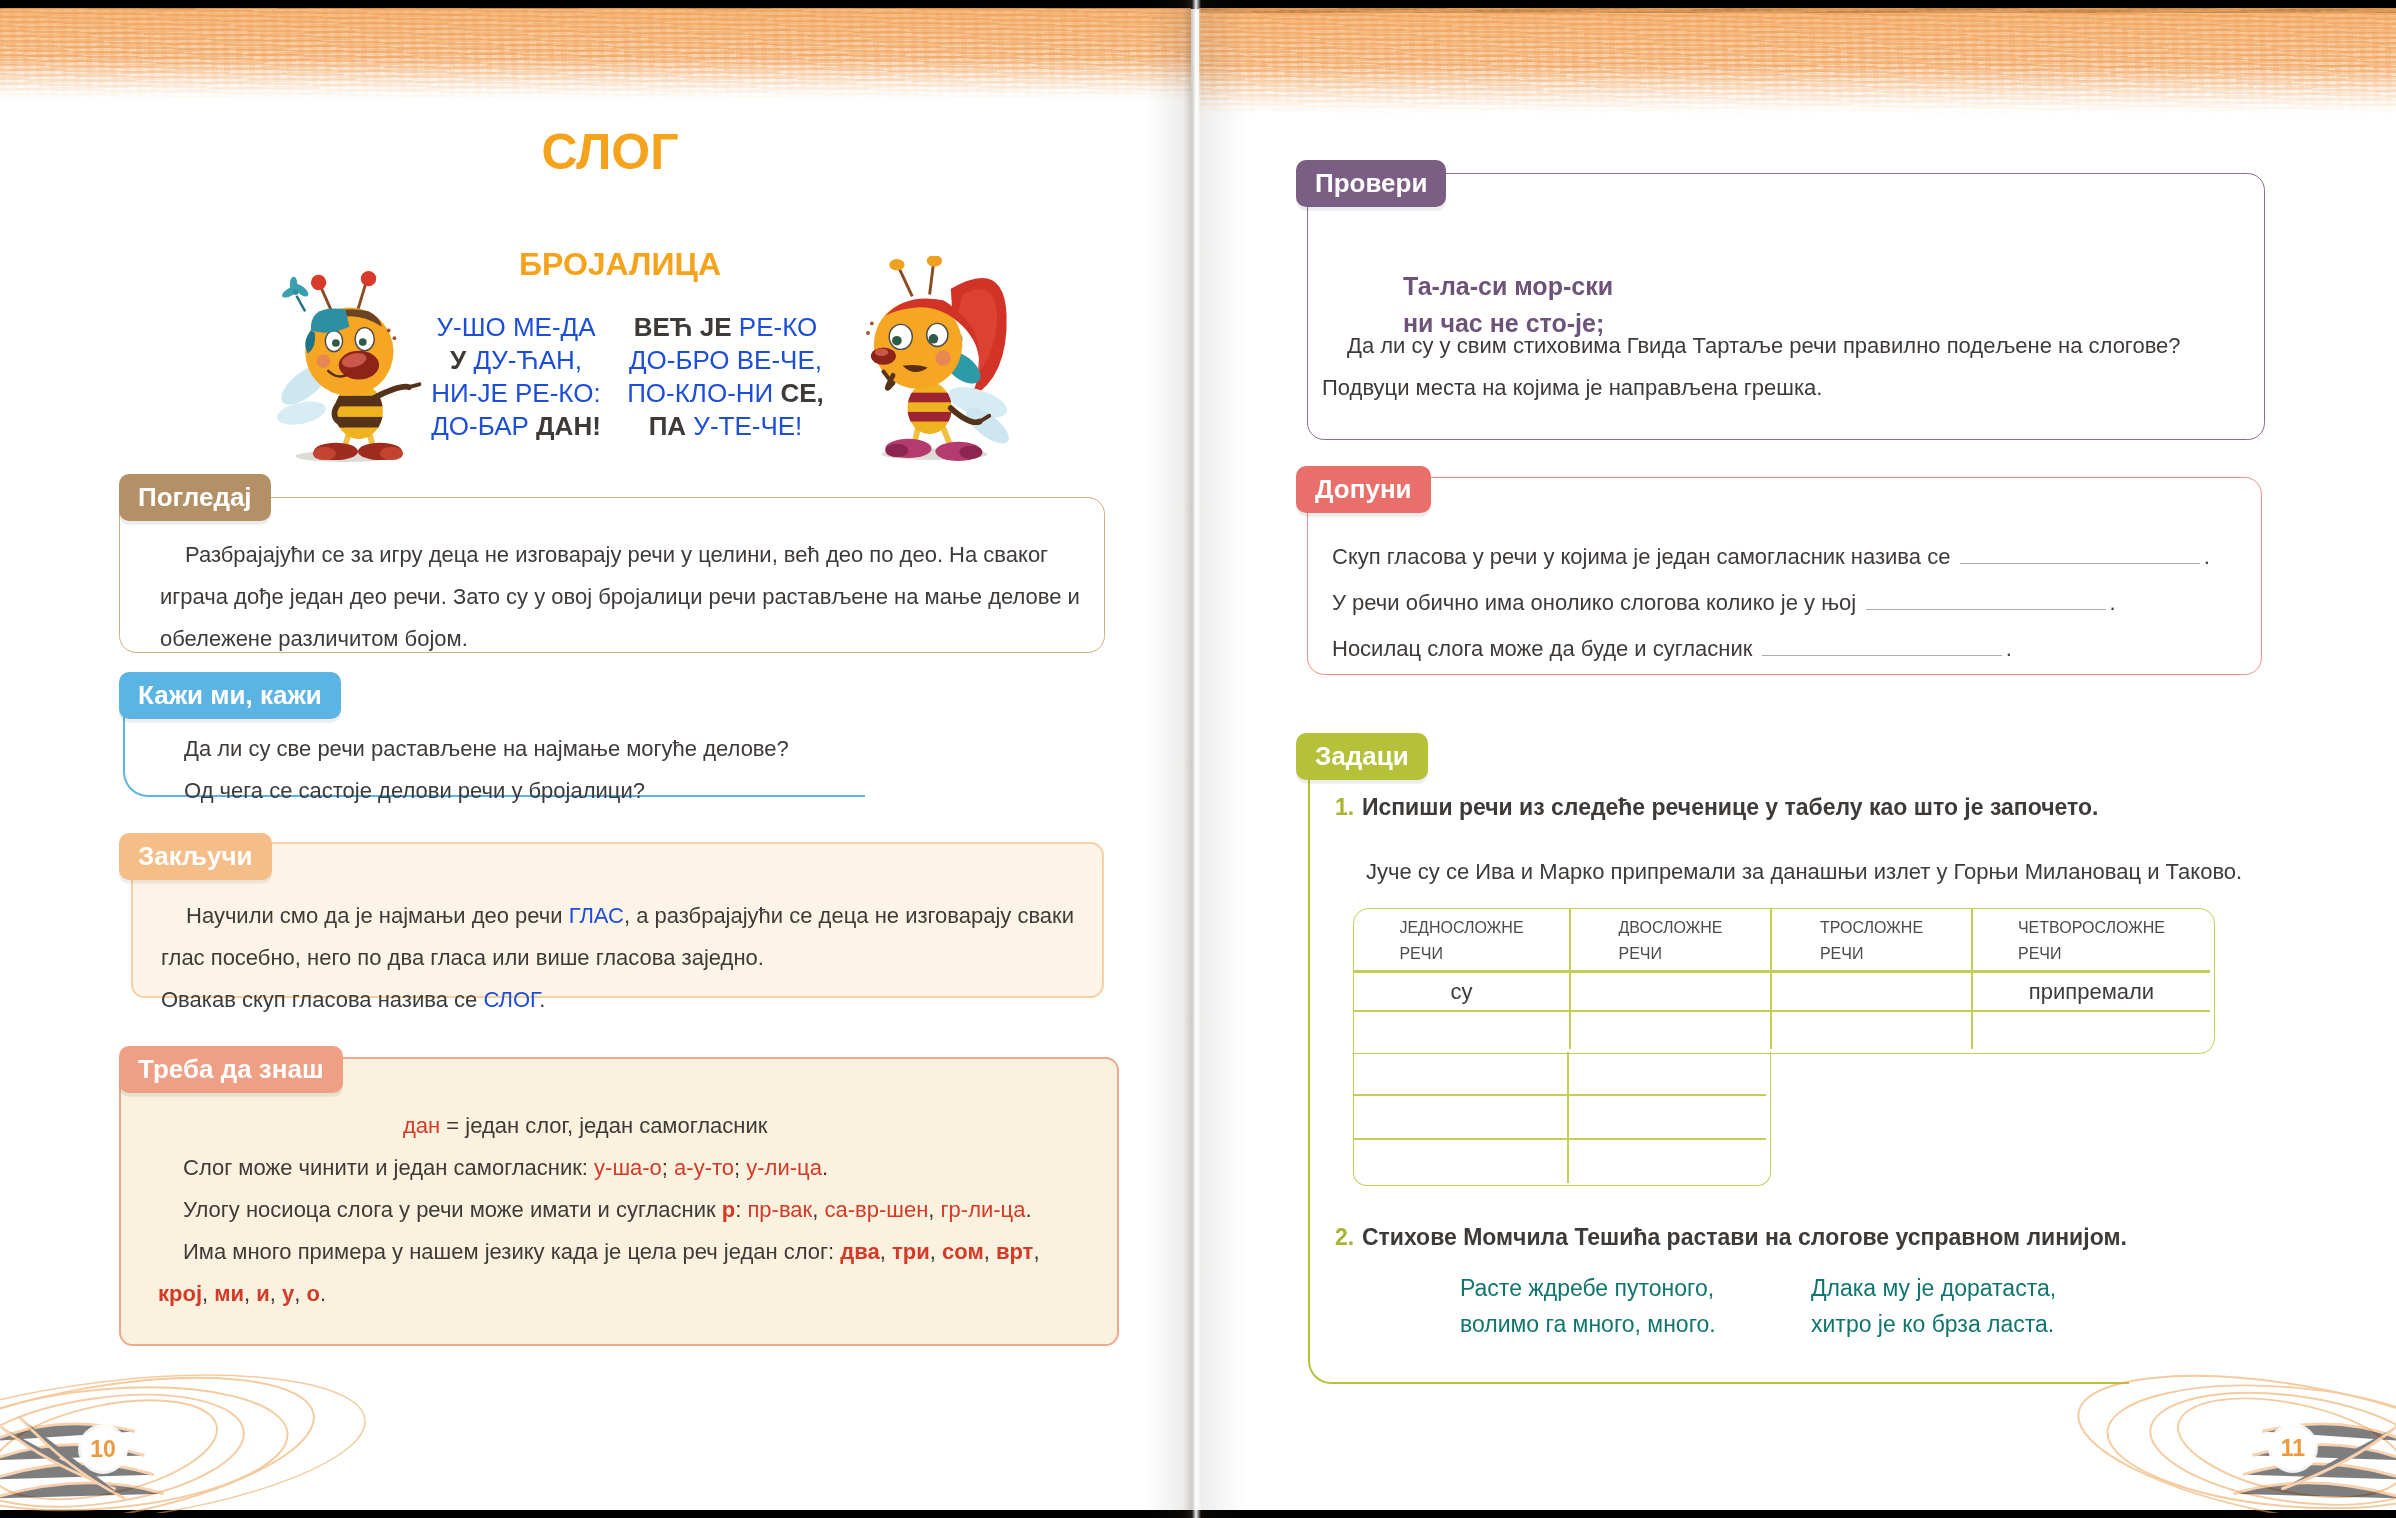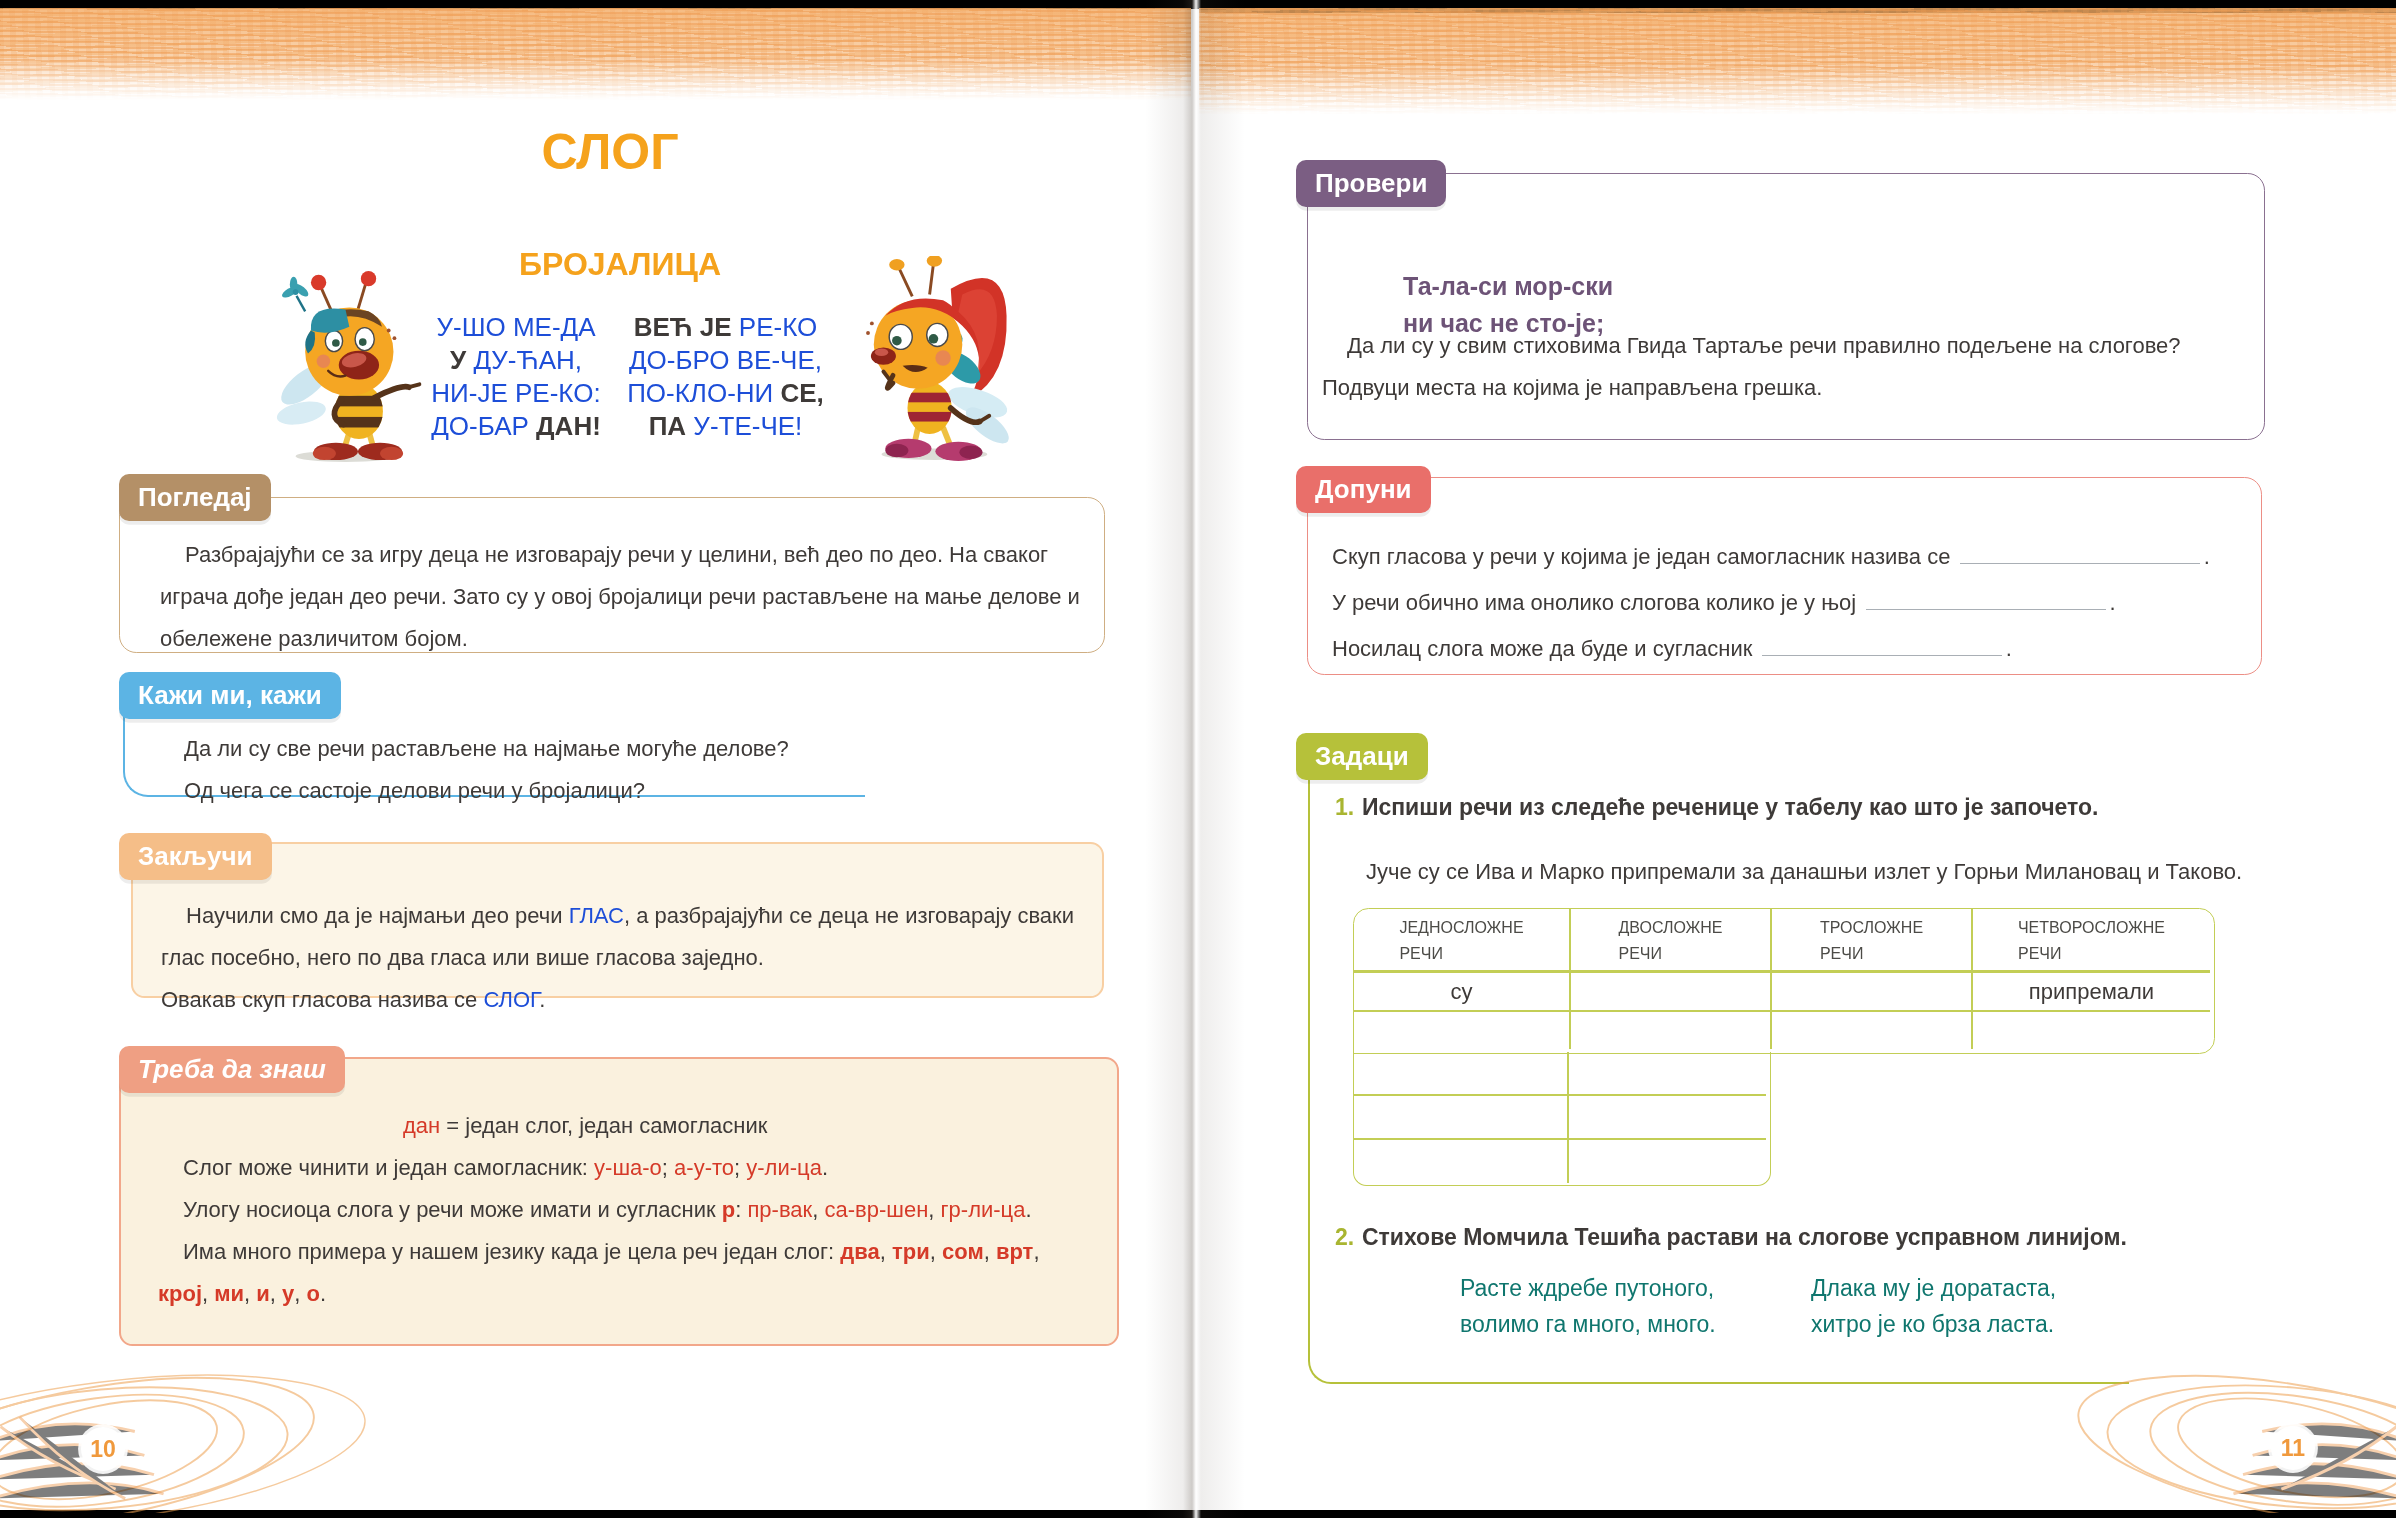--- a/index.html
+++ b/index.html
@@ -184,21 +184,21 @@
   </div>
 
   <div class="box" style="left:131px;top:842px;width:969px;height:152px;background:#fcf5e7;border:2.9px solid #f8cfa3;border-radius:13.4px;"></div>
   <div class="badge" style="left:119px;top:833px;background:#f5be88;">Закључи</div>
   <div class="abs body-txt" style="left:161px;top:895px;width:915px;">
     <div class="indent"><span class="seg-d">Научили смо да је најмањи део речи </span><span class="seg-o">ГЛАС</span><span class="seg-d">, а разбрајајући се деца не изговарају сваки глас посебно, него по два гласа или више гласова заједно.</span></div>
     <div><span class="seg-d">Овакав скуп гласова назива се </span><span class="seg-o">СЛОГ</span><span class="seg-d">.</span></div>
   </div>
 
   <div class="box" style="left:119px;top:1057px;width:996px;height:285px;background:#faf1de;border:2.9px solid #f2a78a;border-radius:13.4px;"></div>
-  <div class="badge" style="left:119px;top:1046px;background:#ef9f83;font-style:italic;">Треба да знаш</div>
+  <div class="badge" style="left:119px;top:1046px;background:#ef9f83;">Треба да знаш</div>
   <div class="abs body-txt" style="left:158px;top:1105px;width:934px;">
     <div style="padding-left:245px;"><span class="seg-r">дан</span><span class="seg-d"> = један слог, један самогласник</span></div>
     <div class="indent"><span class="seg-d">Слог може чинити и један самогласник: </span><span class="seg-r">у-ша-о</span><span class="seg-d">; </span><span class="seg-r">а-у-то</span><span class="seg-d">; </span><span class="seg-r">у-ли-ца</span><span class="seg-d">.</span></div>
     <div class="indent"><span class="seg-d">Улогу носиоца слога у речи може имати и сугласник </span><span class="seg-rb">р</span><span class="seg-d">: </span><span class="seg-r">пр-вак</span><span class="seg-d">, </span><span class="seg-r">са-вр-шен</span><span class="seg-d">, </span><span class="seg-r">гр-ли-ца</span><span class="seg-d">.</span></div>
     <div class="indent"><span class="seg-d">Има много примера у нашем језику када је цела реч један слог: </span><span class="seg-rb">два</span><span class="seg-d">, </span><span class="seg-rb">три</span><span class="seg-d">, </span><span class="seg-rb">сом</span><span class="seg-d">, </span><span class="seg-rb">врт</span><span class="seg-d">, </span><span class="seg-rb">крој</span><span class="seg-d">, </span><span class="seg-rb">ми</span><span class="seg-d">, </span><span class="seg-rb">и</span><span class="seg-d">, </span><span class="seg-rb">у</span><span class="seg-d">, </span><span class="seg-rb">о</span><span class="seg-d">.</span></div>
   </div>
 
   <div class="box" style="left:1307px;top:173px;width:956px;height:265px;border:1.9px solid #8a7090;"></div>
   <div class="badge" style="left:1296px;top:160px;background:#7b5e83;">Провери</div>
   <div class="abs verse-purple" style="left:1403px;top:223px;margin-top:45px;">

